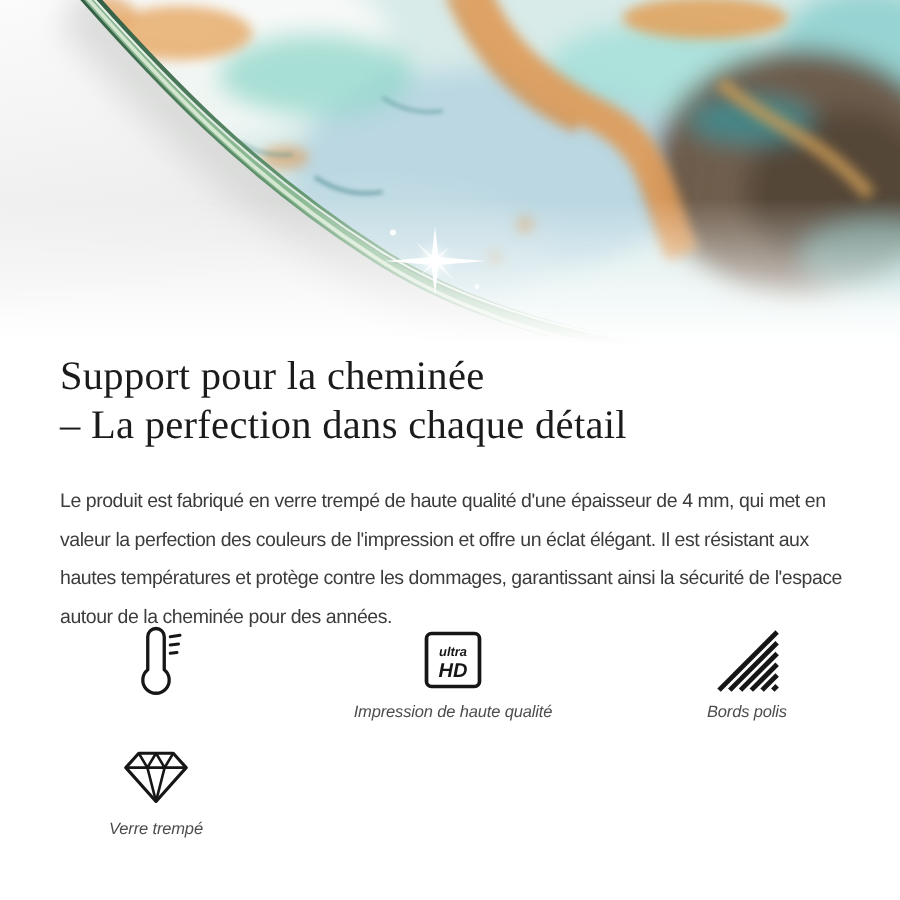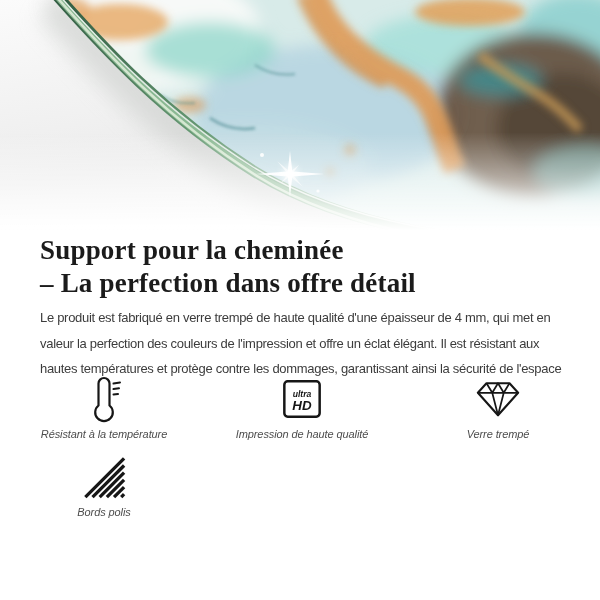--- a/index.html
+++ b/index.html
@@ -7,29 +7,29 @@
     width:600px;height:600px;background:#ffffff;overflow:hidden;
     font-family:"Liberation Sans", sans-serif;
     -webkit-font-smoothing:antialiased;
   }
   .page{width:600px;height:600px;position:relative;background:#fff;}
   .hero{width:600px;height:240px;position:relative;overflow:hidden;}
   .hero svg{display:block;}
   .content{padding:0 35px 0 40px;position:relative;}
   .title{
     font-family:"Liberation Serif", serif;
-    font-weight:700;
+    font-weight:400;
     font-size:27px;
     line-height:33px;
     color:#1b1b1b;
     margin:-6px 0 0 0;
     letter-spacing:0.2px;
   }
   .desc{
-    margin-top:5px;
+    margin-top:21px;
     font-size:13px;
     line-height:25.5px;
     color:#3c3c3c;
     letter-spacing:-0.3px;
   }
   .desc div{white-space:nowrap;}
   .features{
     display:grid;
     grid-template-columns:208px 188px 204px;
     grid-row-gap:12px;
@@ -147,77 +147,77 @@
         <circle cx="318" cy="191" r="1.6" fill="#ffffff" opacity="0.85"></circle>
       </g>
 
       <rect x="0" y="128" width="600" height="112" fill="url(#fadeGrad)"></rect>
     </svg>
   </div>
 
   <div class="content">
     <h1 class="title">
       <div>Support pour la cheminée</div>
-      <div>– La perfection dans offre détail</div>
+      <div>– La perfection dans chaque détail</div>
     </h1>
 
     <div class="desc">
       <div>Le produit est fabriqué en verre trempé de haute qualité d'une épaisseur de 4 mm, qui met en</div>
       <div>valeur la perfection des couleurs de l'impression et offre un éclat élégant. Il est résistant aux</div>
       <div>hautes températures et protège contre les dommages, garantissant ainsi la sécurité de l'espace</div>
+      <div>autour de la cheminée pour des années.</div>
     </div>
 
     <div class="features">
 
       <div class="feature">
         <div class="icon-box">
           <svg width="38" height="48" viewBox="0 0 38 48">
             <path d="M13.5,30.5 V8.5 A5.5,5.5 0 0 1 24.5,8.5 V30.5 A8.8,8.8 0 1 1 13.5,30.5 Z" fill="none" stroke="#161616" stroke-width="2.2" stroke-linejoin="round"></path>
             <line x1="28.5" y1="8.5" x2="35" y2="7.5" stroke="#161616" stroke-width="2" stroke-linecap="round"></line>
             <line x1="28.5" y1="14" x2="34" y2="13.3" stroke="#161616" stroke-width="2" stroke-linecap="round"></line>
             <line x1="28.5" y1="19.5" x2="33" y2="19" stroke="#161616" stroke-width="2" stroke-linecap="round"></line>
           </svg>
         </div>
-        <div class="feature-label">Résistant à la température</div>
       </div>
 
       <div class="feature">
         <div class="icon-box">
           <svg width="42" height="42" viewBox="0 0 44 44">
             <rect x="3.5" y="3.5" width="37" height="37" rx="3.5" fill="none" stroke="#161616" stroke-width="2.6"></rect>
             <text x="22" y="19.5" text-anchor="middle" class="ft-ultra">ultra</text>
             <text x="22" y="34" text-anchor="middle" class="ft-hd">HD</text>
           </svg>
         </div>
         <div class="feature-label">Impression de haute qualité</div>
       </div>
 
-
-      <div class="feature">
-        <div class="icon-box">
-          <svg width="46" height="40" viewBox="0 0 48 40">
-            <path d="M12,3.5 L36,3.5 L45,13.5 L24,37 L3,13.5 Z" fill="none" stroke="#161616" stroke-width="2.2" stroke-linejoin="round"></path>
-            <path d="M3,13.5 L45,13.5 M12,3.5 L18,13.5 L24,3.5 L30,13.5 L36,3.5 M18,13.5 L24,37 M30,13.5 L24,37" fill="none" stroke="#161616" stroke-width="1.8" stroke-linejoin="round"></path>
-          </svg>
-        </div>
-        <div class="feature-label">Verre trempé</div>
-      </div>
 
       <div class="feature">
         <div class="icon-box">
           <svg width="44" height="44" viewBox="0 0 46 46">
             <g stroke="#161616" stroke-width="3.4">
               <line x1="3.5" y1="44" x2="44" y2="3.5"></line>
               <line x1="11" y1="44" x2="44" y2="11"></line>
               <line x1="18.5" y1="44" x2="44" y2="18.5"></line>
               <line x1="26" y1="44" x2="44" y2="26"></line>
               <line x1="33.5" y1="44" x2="44" y2="33.5"></line>
               <line x1="41" y1="44" x2="44" y2="41"></line>
             </g>
           </svg>
         </div>
         <div class="feature-label">Bords polis</div>
       </div>
 
+      <div class="feature">
+        <div class="icon-box">
+          <svg width="46" height="40" viewBox="0 0 48 40">
+            <path d="M12,3.5 L36,3.5 L45,13.5 L24,37 L3,13.5 Z" fill="none" stroke="#161616" stroke-width="2.2" stroke-linejoin="round"></path>
+            <path d="M3,13.5 L45,13.5 M12,3.5 L18,13.5 L24,3.5 L30,13.5 L36,3.5 M18,13.5 L24,37 M30,13.5 L24,37" fill="none" stroke="#161616" stroke-width="1.8" stroke-linejoin="round"></path>
+          </svg>
+        </div>
+        <div class="feature-label">Verre trempé</div>
+      </div>
+
 
     </div>
   </div>
 </div>
 
 </body></html>

